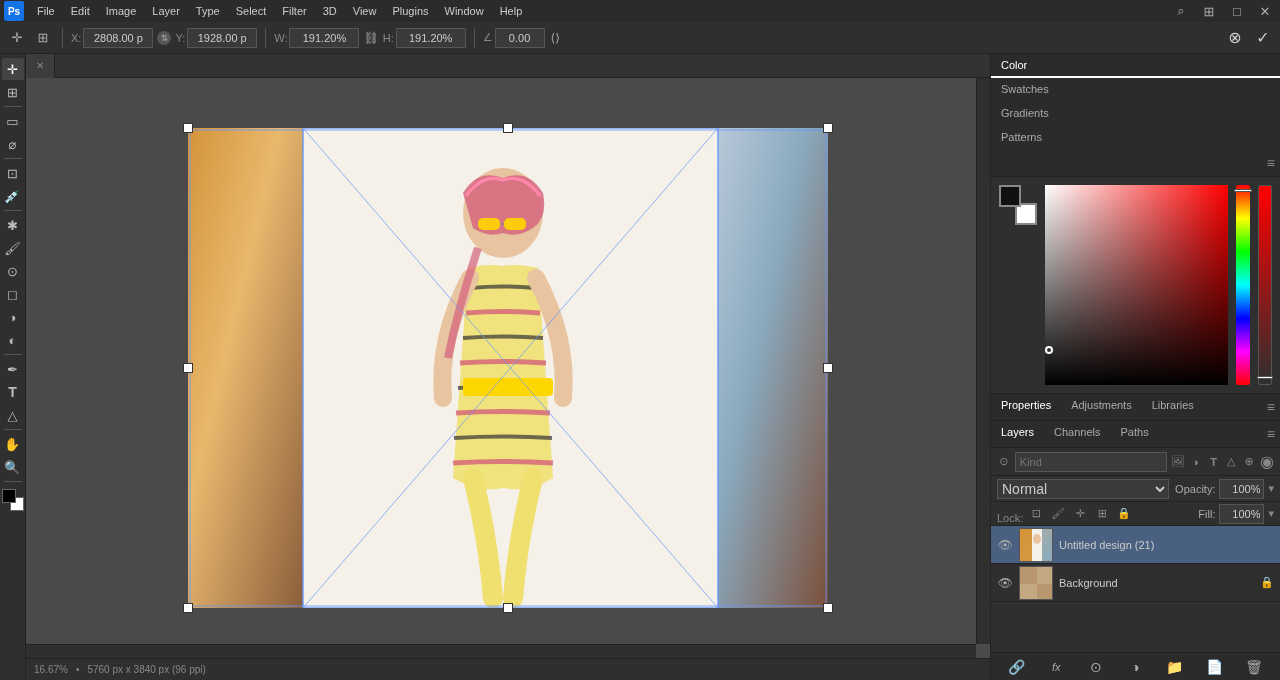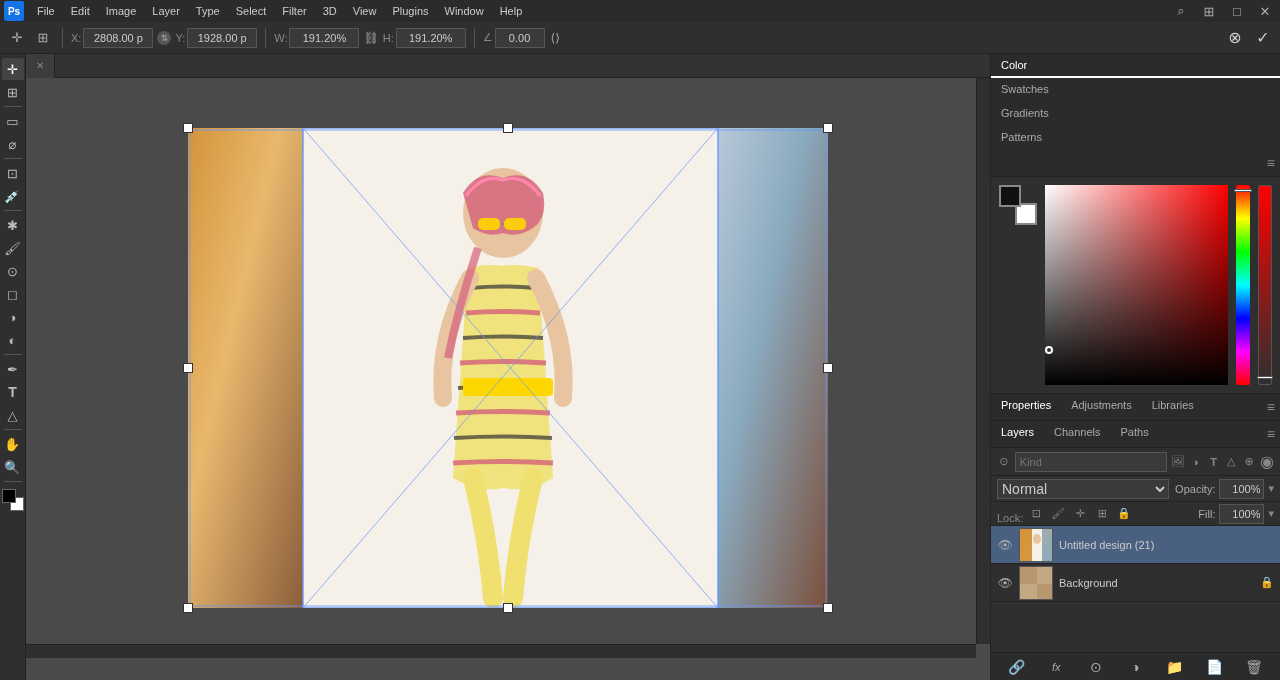--- a/index.html
+++ b/index.html
@@ -268,20 +268,25 @@
         <div class="handle mr"></div>
         <div class="handle bl"></div>
         <div class="handle bc"></div>
         <div class="handle br"></div>
       </div>
 
       <div id="canvas-scroll-v"></div>
       <div id="canvas-scroll-h"></div>
     </div>
 
+    <div id="status-bar">
+      <span>16.67%</span>
+      <span>•</span>
+      <span>5760 px x 3840 px (96 ppi)</span>
+    </div>
   </div>
 
   <div id="right-panel">
 
     <div id="color-section">
       <div id="color-tabs">
         <div class="color-tab active">Color</div>
         <div class="color-tab">Swatches</div>
         <div class="color-tab">Gradients</div>
         <div class="color-tab">Patterns</div>

